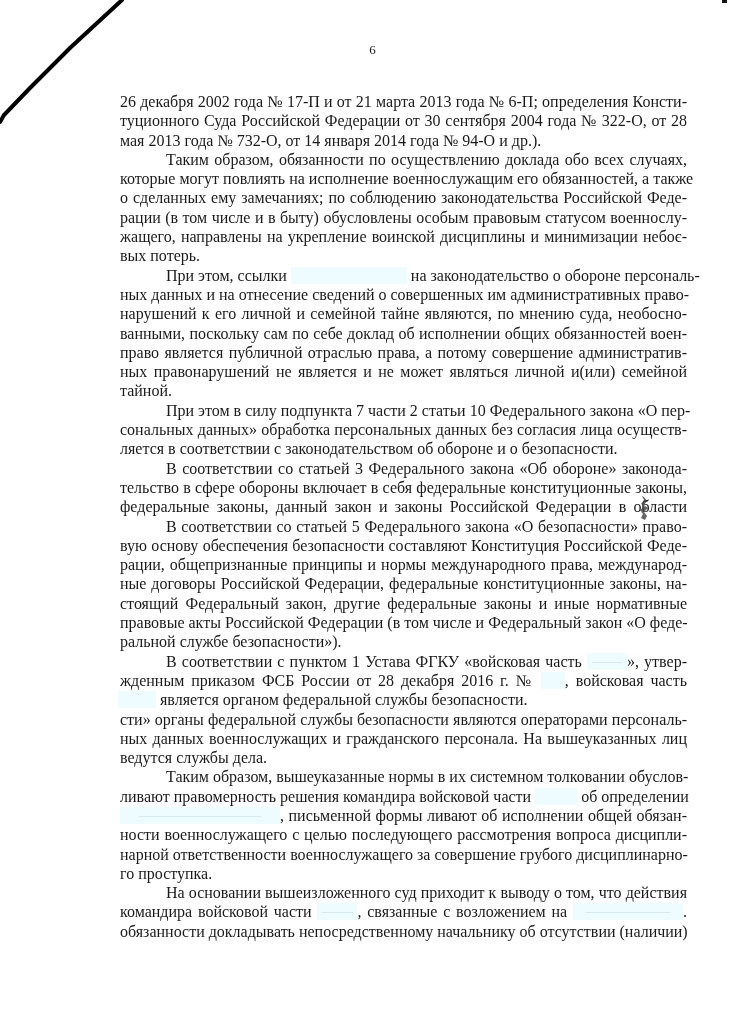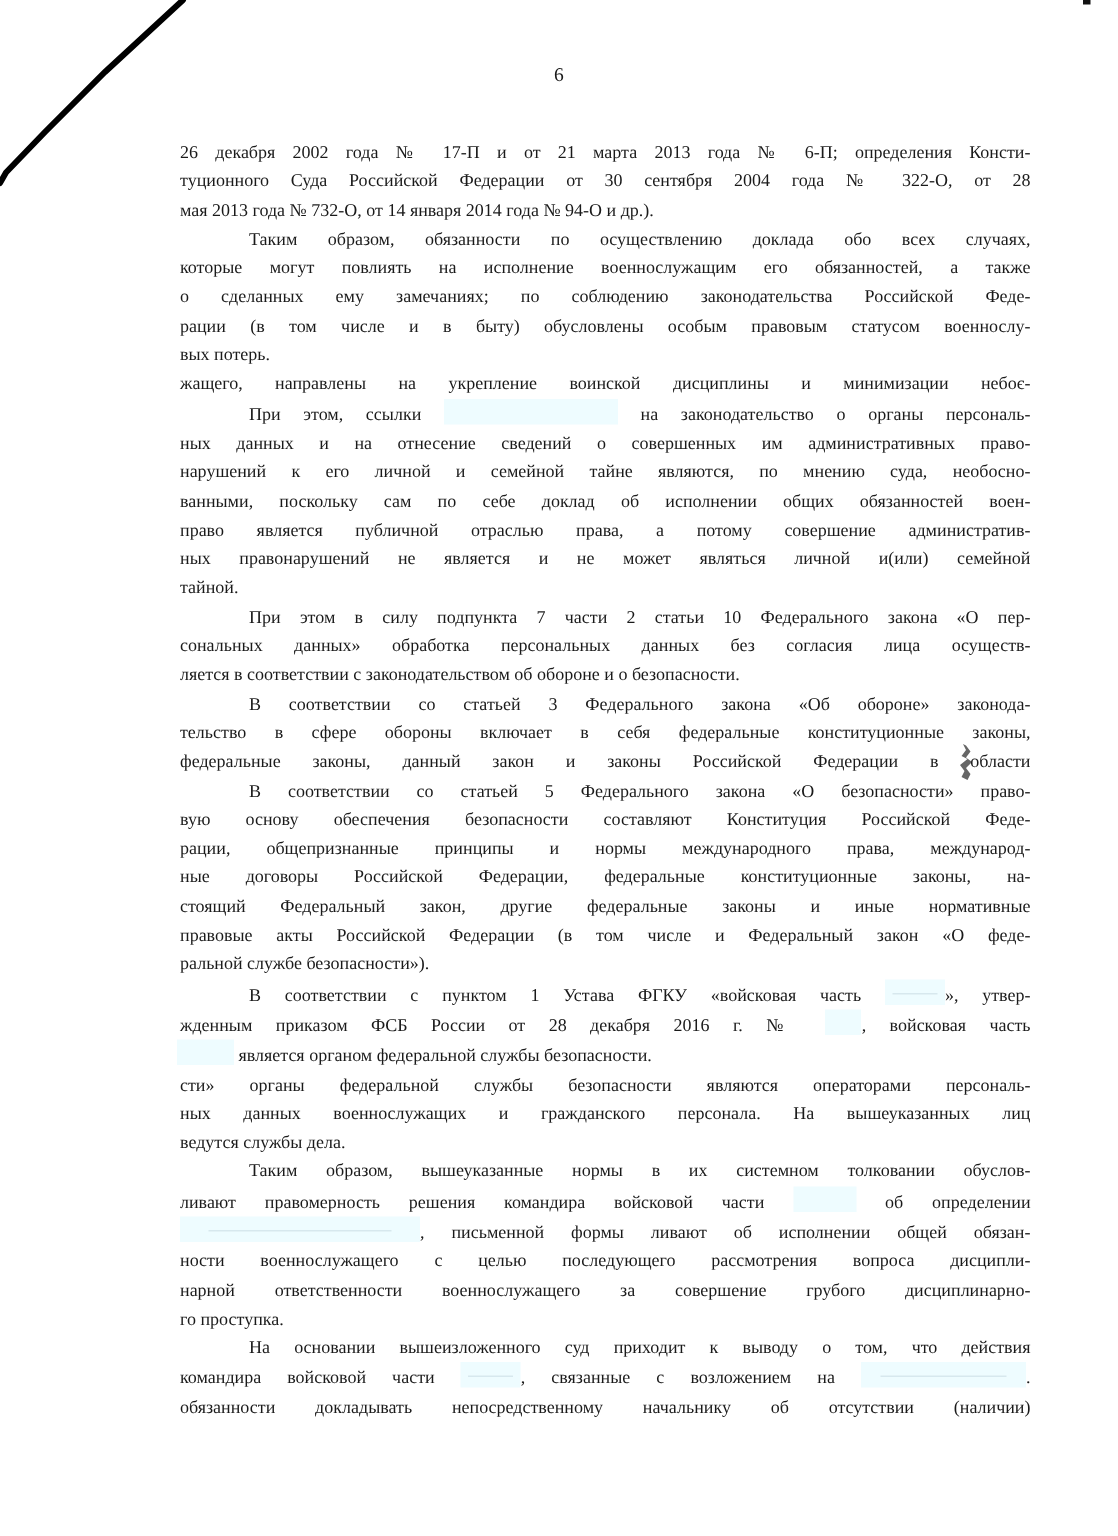--- a/index.html
+++ b/index.html
@@ -9,21 +9,21 @@
     color: #1a1a1a;
   }
   .diag-line { position: absolute; left: 0; top: 0; width: 130px; height: 130px; }
   .corner-mark { position: absolute; left: 722px; top: 0; width: 5px; height: 3px; background: #111; }
   .page-number {
     position: absolute; left: 0; width: 100%; top: 42px;
     text-align: center; font-size: 13px;
   }
   .text-body {
     position: absolute; left: 120px; top: 92px; width: 567px;
-    font-size: 12px; line-height: 19.3px;
+    font-size: 16px; line-height: 19.3px;
     text-align: justify;
   }
   .line { display: block; white-space: nowrap; text-align-last: justify; text-align: justify; }
   .line.last { text-align-last: left; }
   .indent { padding-left: 46px; }
   .redact {
     display: inline-block; background: #eefcff; height: 17px; vertical-align: -3px;
     position: relative;
   }
   .redact.dash::after {
@@ -47,26 +47,26 @@
     <span class="line">26 декабря 2002 года № 17-П и от 21 марта 2013 года № 6-П; определения Консти-</span>
     <span class="line">туционного Суда Российской Федерации от 30 сентября 2004 года № 322-О, от 28</span>
     <span class="line last">мая 2013 года № 732-О, от 14 января 2014 года № 94-О и др.).</span>
   </div>
 
   <div>
     <span class="line indent">Таким образом, обязанности по осуществлению доклада обо всех случаях,</span>
     <span class="line">которые могут повлиять на исполнение военнослужащим его обязанностей, а также</span>
     <span class="line">о сделанных ему замечаниях; по соблюдению законодательства Российской Феде-</span>
     <span class="line">рации (в том числе и в быту) обусловлены особым правовым статусом военнослу-</span>
+    <span class="line">жащего, направлены на укрепление воинской дисциплины и минимизации небоє-</span>
     <span class="line last">вых потерь.</span>
-    <span class="line">жащего, направлены на укрепление воинской дисциплины и минимизации небоє-</span>
   </div>
 
   <div>
-    <span class="line indent"><span>При этом, ссылки</span> <span class="redact" style="width: 116px; background: rgb(238, 252, 255);"></span> <span>на законодательство о органы персональ-</span></span>
+    <span class="line indent"><span>При этом, ссылки</span> <span class="redact" style="width: 116px; background: rgb(238, 252, 255);"></span> <span>на законодательство о обороне персональ-</span></span>
     <span class="line">ных данных и на отнесение сведений о совершенных им административных право-</span>
     <span class="line">нарушений к его личной и семейной тайне являются, по мнению суда, необосно-</span>
     <span class="line">ванными, поскольку сам по себе доклад об исполнении общих обязанностей воен-</span>
     <span class="line">право является публичной отраслью права, а потому совершение административ-</span>
     <span class="line">ных правонарушений не является и не может являться личной и(или) семейной</span>
     <span class="line last">тайной.</span>
   </div>
 
   <div>
     <span class="line indent">При этом в силу подпункта 7 части 2 статьи 10 Федерального закона «О пер-</span>

